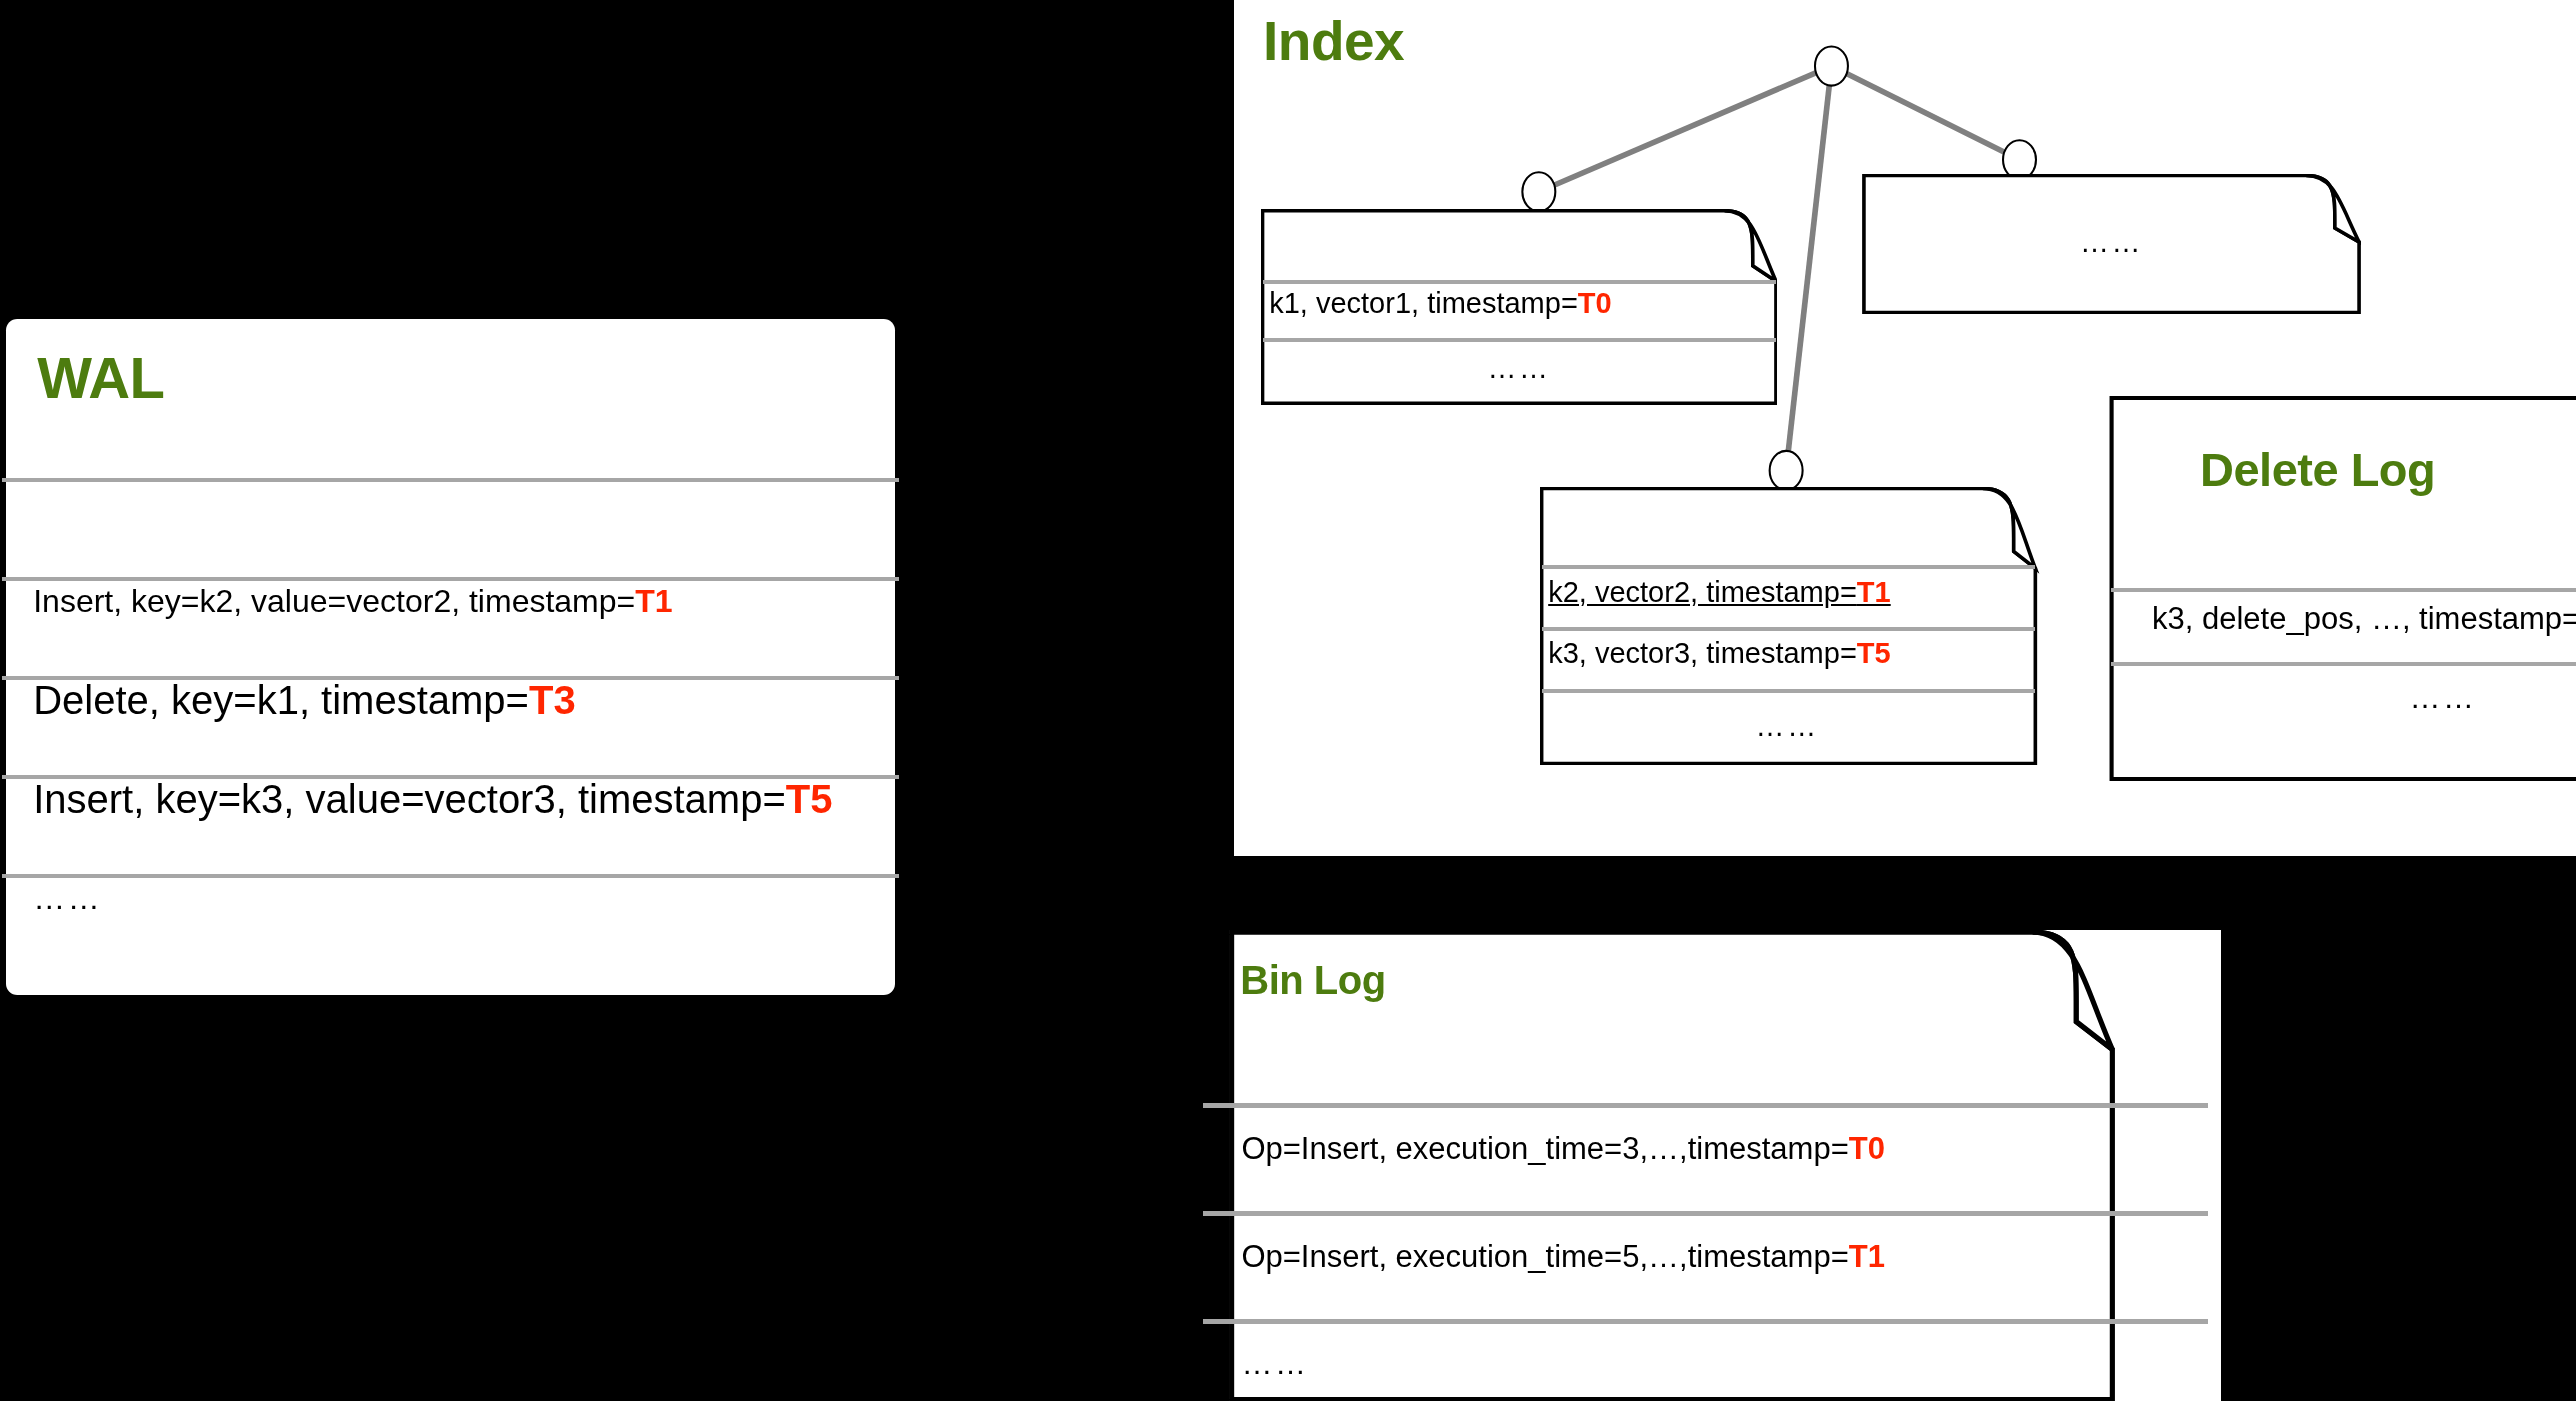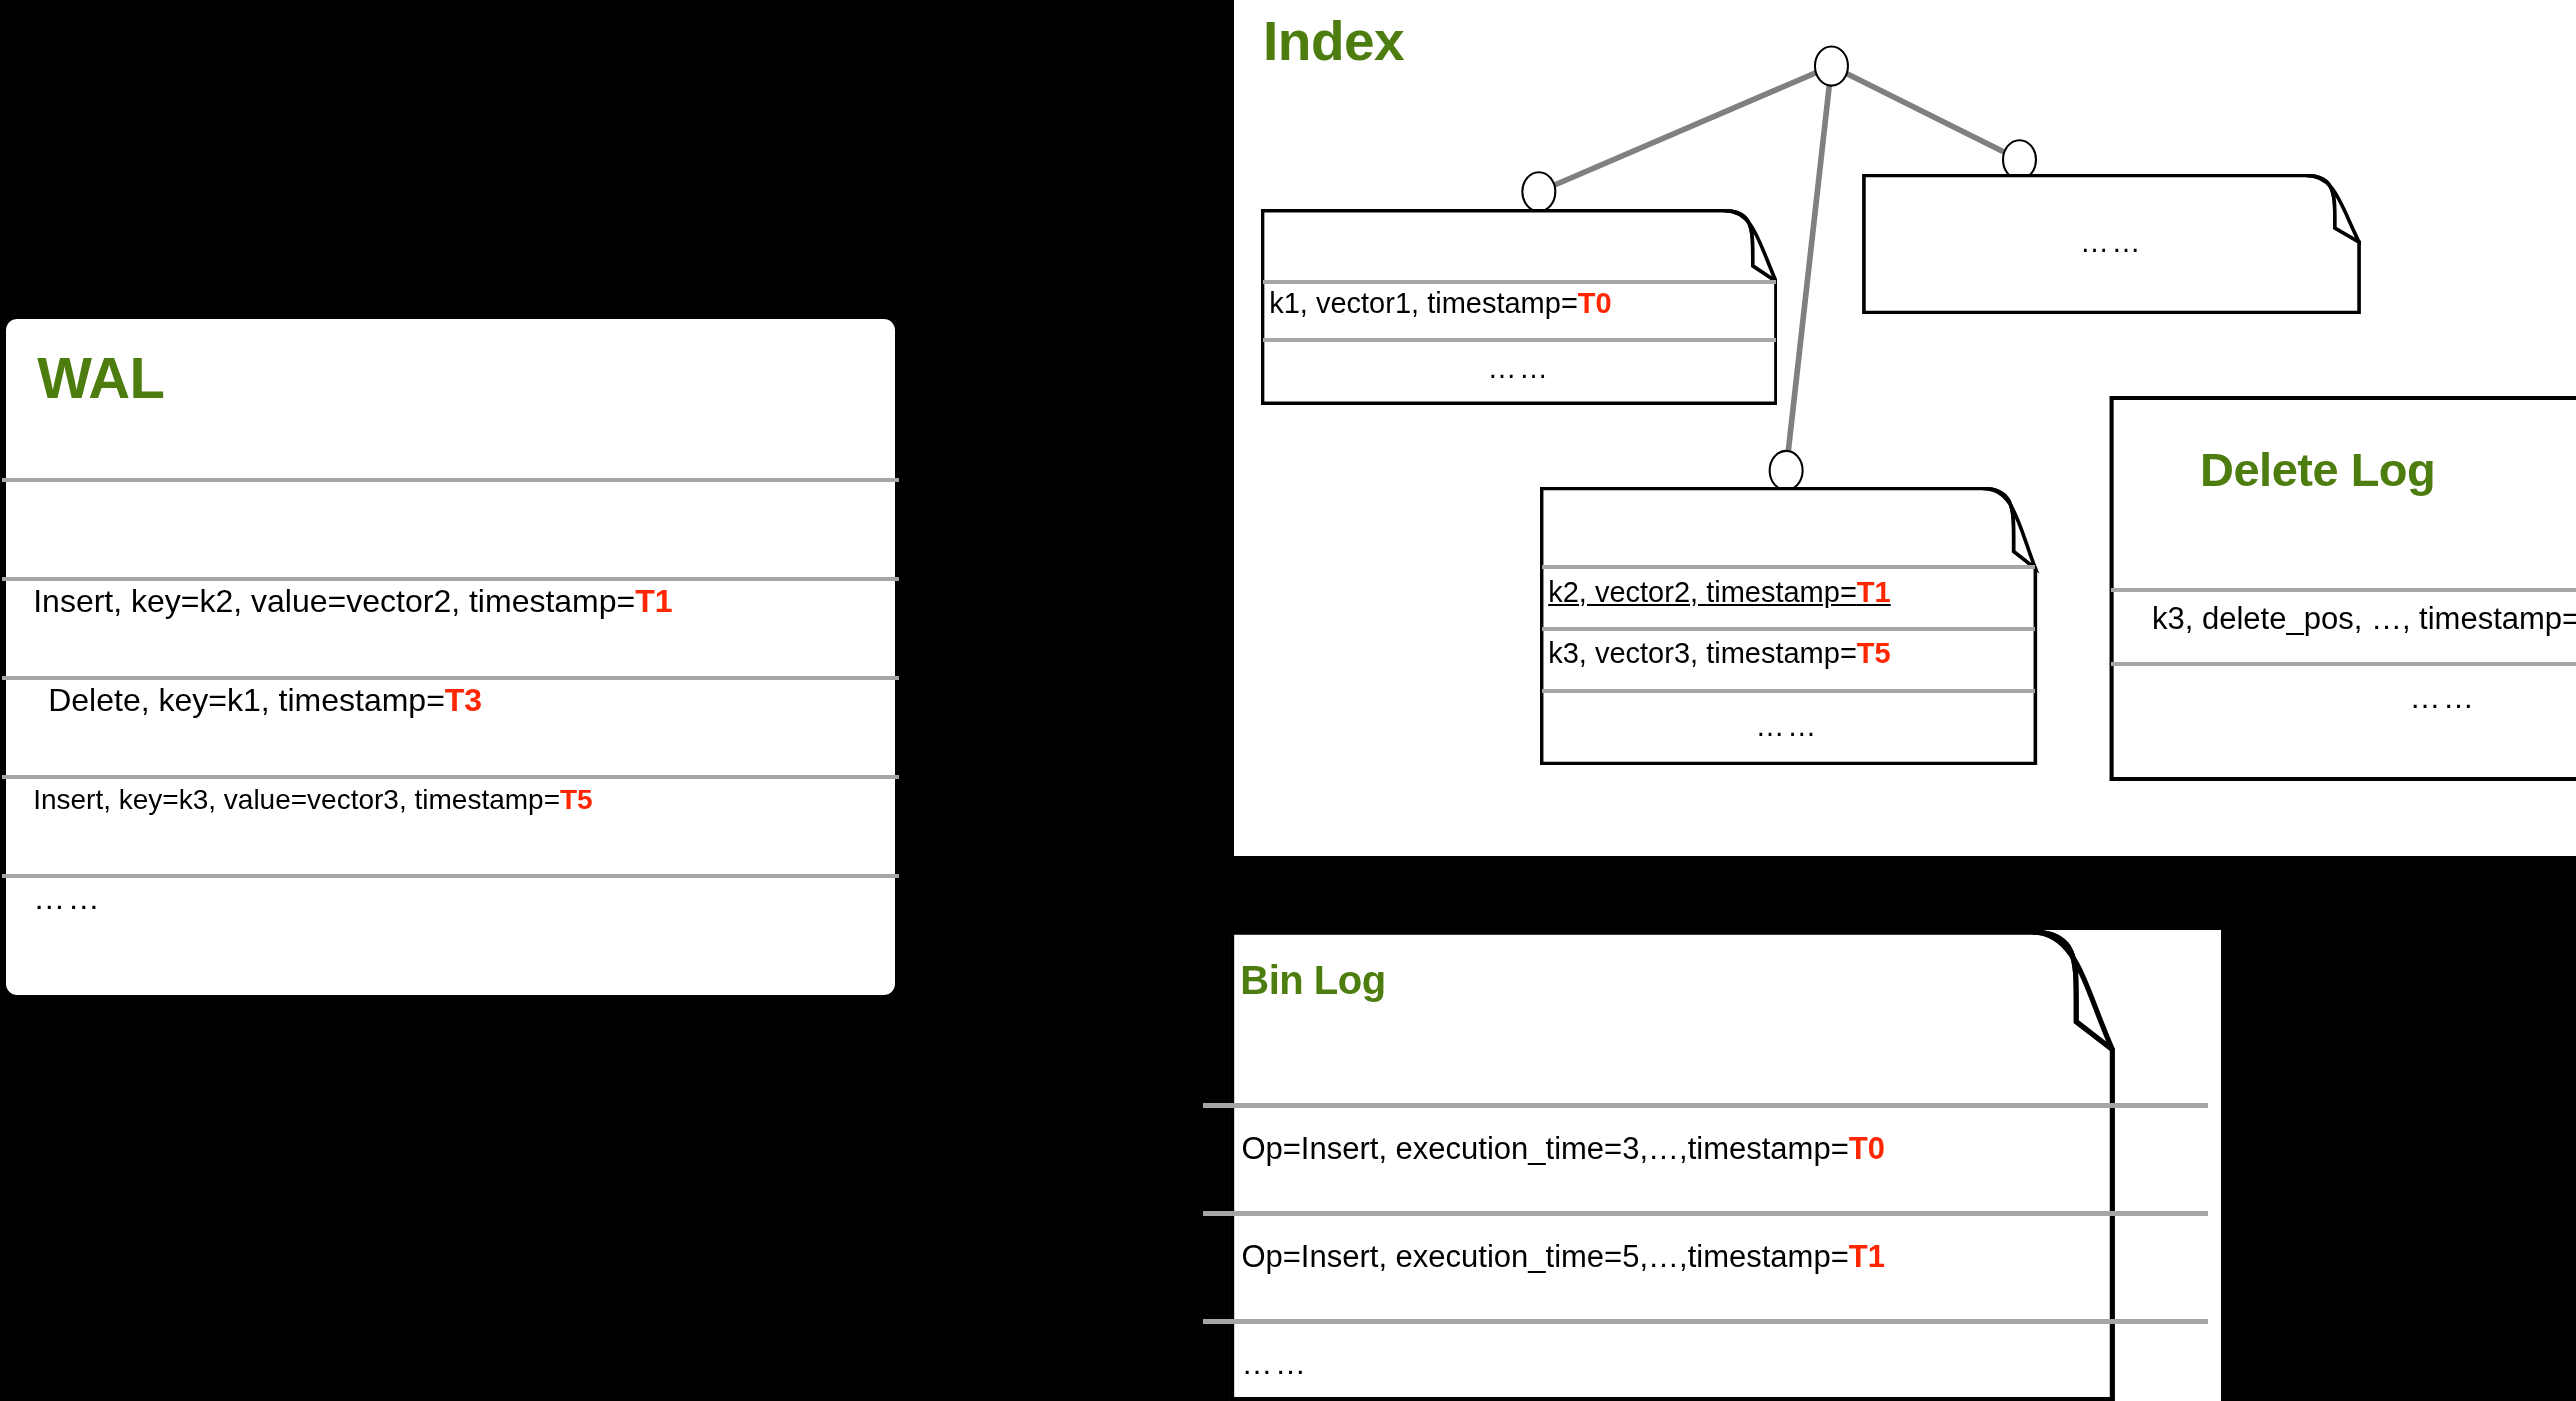--- a/index.html
+++ b/index.html
@@ -46,27 +46,27 @@
     <div class="hr" style="left:-4.1px;right:-4.1px;"></div>
   </div>
   <div class="row" style="position:absolute;left:6.2px;top:577px;width:889px;height:49px;">
     <div class="hr" style="left:-4.1px;right:-4.1px;"></div>
     <span class="rowtxt" style="margin-left:27px;font-size:32px;">
       <span>Insert, key=k2, value=vector2, timestamp=</span><span class="ts">T1</span>
     </span>
   </div>
   <div class="row" style="position:absolute;left:6.2px;top:676px;width:889px;height:49px;">
     <div class="hr" style="left:-4.1px;right:-4.1px;"></div>
-    <span class="rowtxt" style="margin-left:42px;font-size:32px;text-align:center;">
+    <span class="rowtxt" style="margin-left:27px;font-size:40px;text-align:center;">
       <span>Delete, key=k1, timestamp=</span><span class="ts">T3</span>
     </span>
   </div>
   <div class="row" style="position:absolute;left:6.2px;top:775px;width:889px;height:49px;">
     <div class="hr" style="left:-4.1px;right:-4.1px;"></div>
-    <span class="rowtxt" style="margin-left:27px;font-size:28px;">
+    <span class="rowtxt" style="margin-left:27px;font-size:40px;">
       <span>Insert, key=k3, value=vector3, timestamp=</span><span class="ts">T5</span>
     </span>
   </div>
   <div class="row" style="position:absolute;left:6.2px;top:874px;width:889px;height:49px;">
     <div class="hr" style="left:-4.1px;right:-4.1px;"></div>
     <span class="rowtxt dots" style="margin-left:27px;font-size:32px;">……</span>
   </div>
 </div>
 
 <div class="panel" style="left:1234px;top:0px;width:1579px;height:856px;"></div>

